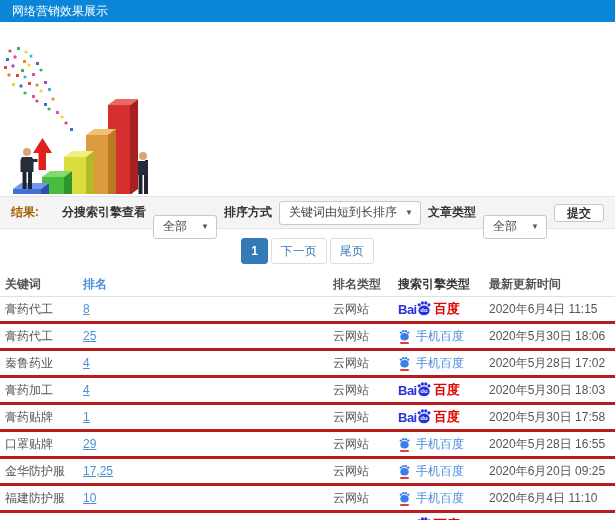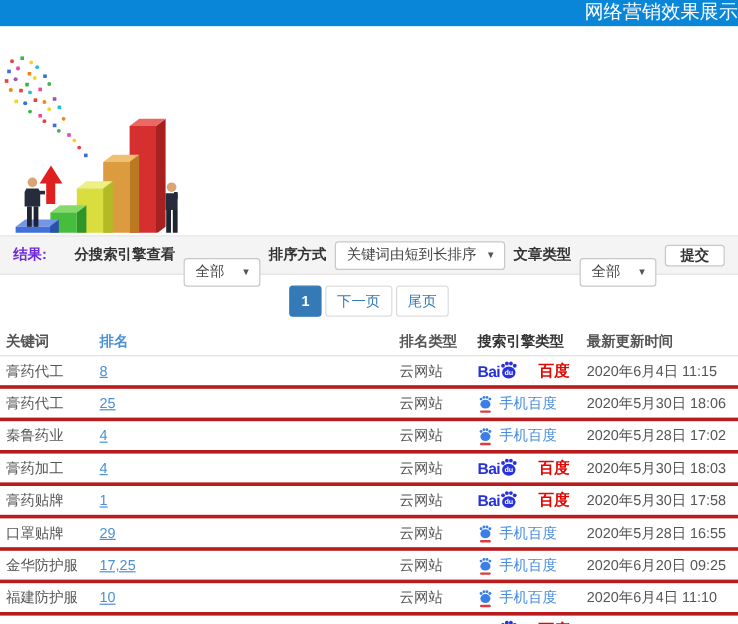--- a/index.html
+++ b/index.html
@@ -1,38 +1,38 @@
 <!DOCTYPE html>
 <html><head>
 <meta charset="utf-8">
 <style>
   * { box-sizing: border-box; margin: 0; padding: 0; }
   html,body { width:615px; height:520px; overflow:hidden; background:#fff;
     font-family:"Liberation Sans","DejaVu Sans",sans-serif; font-size:12px; color:#333; }
 
   
   .titlebar { height:22px; background:#0a86d9; color:#fff; line-height:22px;
-    padding-left:12px; font-size:16px;text-align:right; }
+    padding-left:12px; font-size:12px; }
 
   
   .top-section { position:relative; height:174px; background:#fff; }
   .promo { position:absolute; left:0; top:22px; width:185px; height:150px; }
   .info { position:absolute; left:152px; top:14px; }
   .info-row { display:flex; height:28px; align-items:center; }
   .info-label { width:86px; text-align:right; font-weight:bold; color:#333; }
   .info-value { margin-left:14px; }
   .v-link { color:#2e78c6; text-decoration:none; }
   .v-link.bold { font-weight:bold; }
   .v-plain { color:#333; }
   .v-red { color:#e4393c; }
 
   
   .filter-bar { height:33px; background:#f4f4f4; border-top:1px solid #e3e3e3;
     border-bottom:1px solid #e3e3e3; display:flex; align-items:center; padding:0 11px; }
-  .result-label { font-weight:bold; color:#6d28d9; }
+  .result-label { font-weight:bold; color:#a16207; }
   .filter-controls { margin-left:auto; display:flex; align-items:center; gap:7px; }
   .f-label { font-weight:bold; color:#333; white-space:nowrap; }
   .select { height:24px; background:#fff; border:1px solid #c8c8c8; border-radius:3px;
     display:flex; align-items:center; padding:0 7px 0 9px; color:#444; cursor:pointer; }
   .select .val { flex:1; white-space:nowrap; overflow:hidden; }
   .select .caret { font-size:8px; color:#555; margin-left:7px; }
   .sel-narrow { width:64px;margin-top:28px; }
   .sel-wide  { width:142px; }
   .submit-btn { height:18px; padding:0 12px; background:#fff; border:1px solid #c8c8c8;
     border-radius:3px; font-size:12px; color:#333; cursor:pointer;
@@ -55,21 +55,21 @@
   .td-date { flex:1; color:#555; }
   .tr.partial { height:7px; overflow:hidden; border-bottom:none; align-items:flex-start; }
 
   
   .bd-logo { display:inline-flex; align-items:center; }
   .bd-bai { font-weight:bold; font-size:13px; color:#2732dc; letter-spacing:-0.5px; }
   .bd-paw { width:16px; height:16px; margin:0 0 2px -1px; }
   .bd-paw .pawfill { fill:#2732dc; }
   .bd-paw text { fill:#fff; font-size:7.5px; font-weight:bold;
     font-family:"Liberation Sans",sans-serif; }
-  .bd-cn { font-weight:bold; font-size:13px; color:#e10601; margin-left:17px; }
+  .bd-cn { font-weight:bold; font-size:13px; color:#e10601; margin-left:2px; }
 
   
   .mb-logo { display:inline-flex; align-items:center; }
   .mb-iconwrap { display:inline-flex; flex-direction:column; align-items:center; margin-right:5px; }
   .mb-paw { width:13px; height:12px; }
   .mb-paw .pawfill { fill:#3a7fe8; }
   .mb-underline { width:9px; height:2px; background:#e4393c; border-radius:1px; margin-top:1px; }
   .mb-text { color:#4a8cdb; font-size:12px; }
 </style>
 </head>

